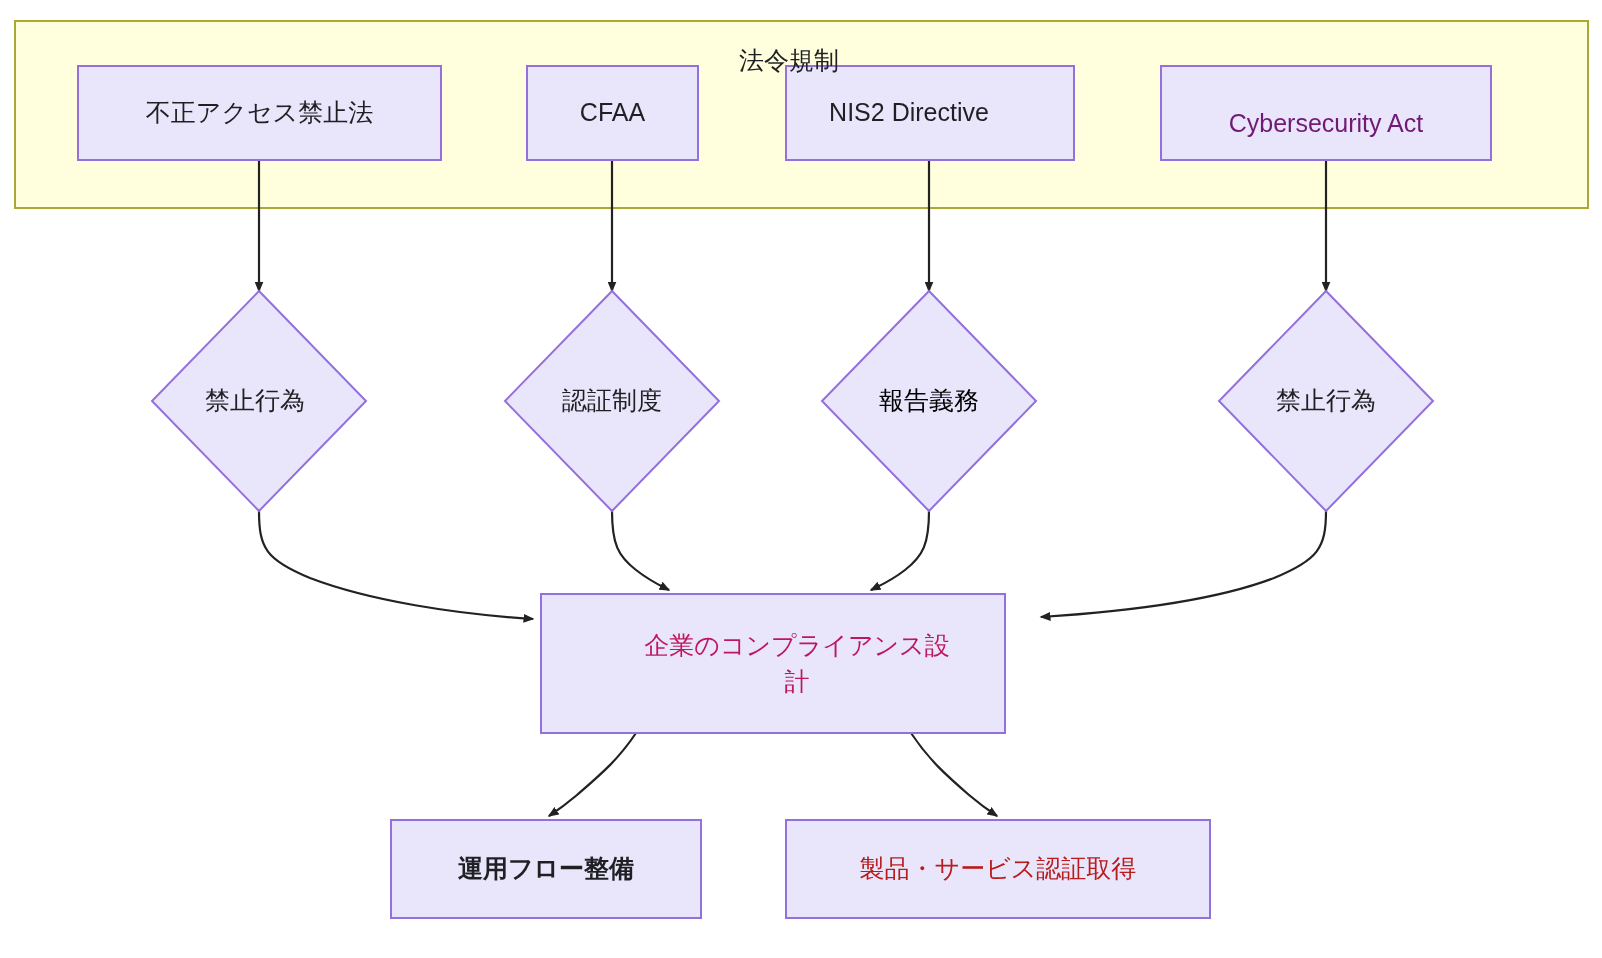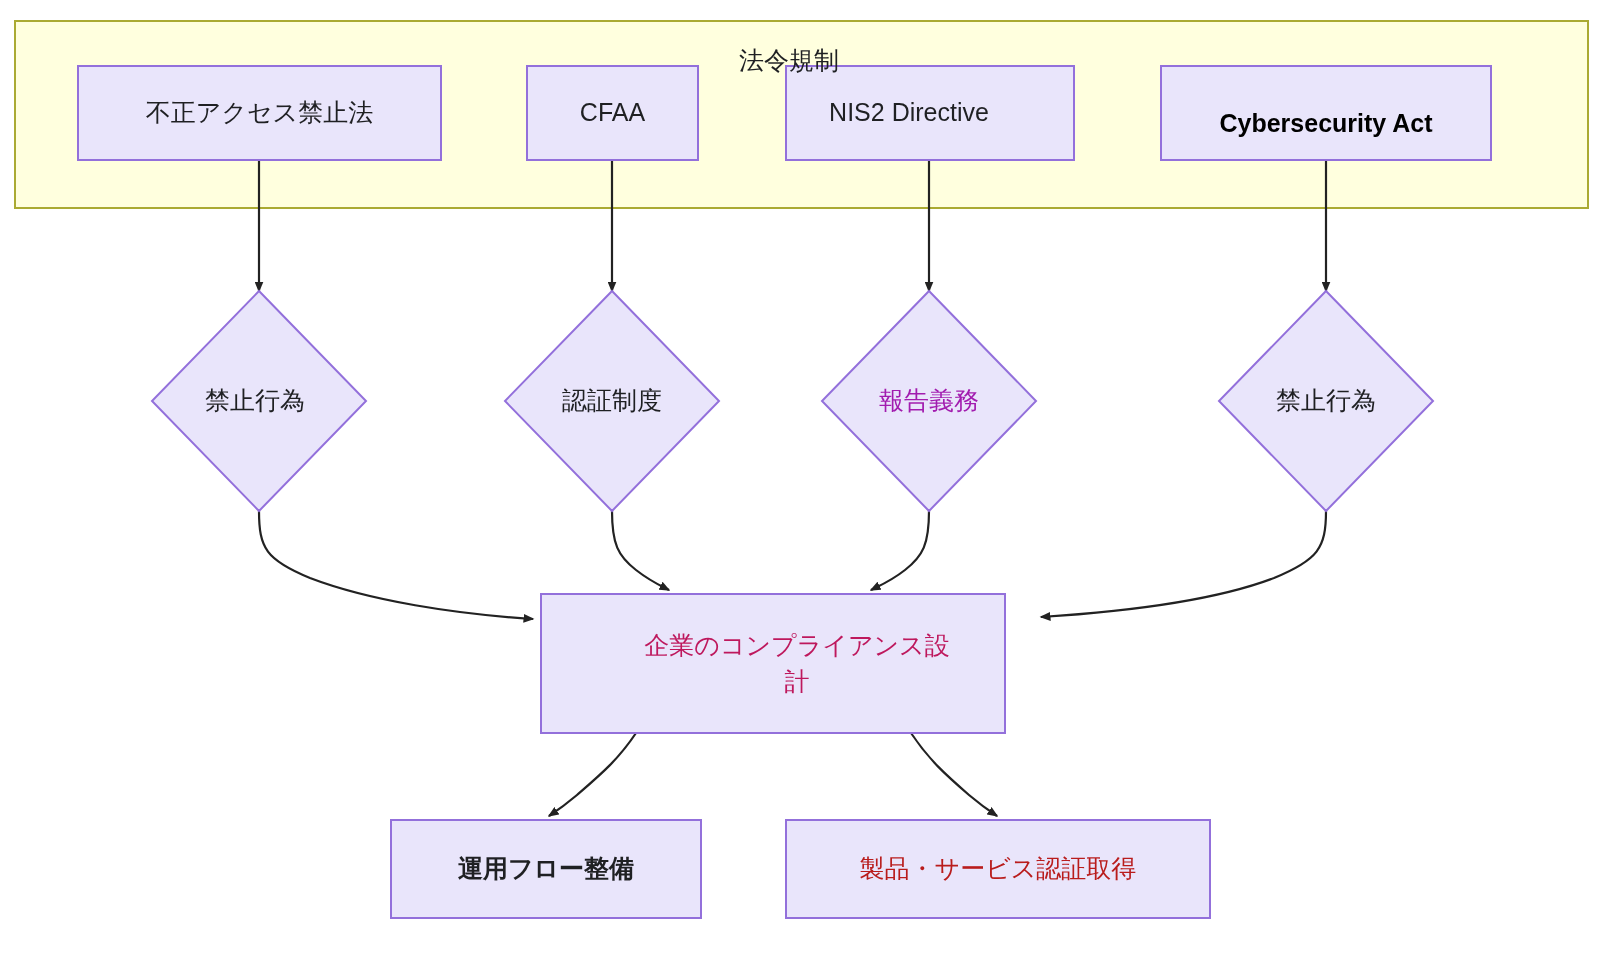--- a/index.html
+++ b/index.html
@@ -84,23 +84,23 @@
         <rect x="541" y="594" width="464" height="139" fill="#e9e5fb" stroke="#9370db" stroke-width="2"></rect>
         <rect x="391" y="820" width="310" height="98" fill="#e9e5fb" stroke="#9370db" stroke-width="2"></rect>
         <rect x="786" y="820" width="424" height="98" fill="#e9e5fb" stroke="#9370db" stroke-width="2"></rect>
       </g>
   </svg>
   <div id="label-layer">
       <div class="cluster-title" style="left: 639px; top: 28px; width: 300px; margin-top: 16px;">法令規制</div>
       <div class="node-label" style="left: 78px; top: 66px; width: 363px; height: 94px; color: rgb(31, 32, 35);">不正アクセス禁止法</div>
       <div class="node-label" style="left: 527px; top: 66px; width: 171px; height: 94px; color: rgb(31, 32, 35);">CFAA</div>
       <div class="node-label" style="left: 786px; top: 66px; width: 246px; height: 94px; color: rgb(31, 32, 35);">NIS2 Directive</div>
-      <div class="node-label" style="left: 1161px; top: 66px; width: 330px; height: 115px; color: #000000; font-weight: bold;">Cybersecurity Act</div>
+      <div class="node-label" style="left: 1161px; top: 66px; width: 330px; height: 115px; color: #701a75;">Cybersecurity Act</div>
       <div class="node-label" style="left: 148px; top: 291px; width: 214px; height: 220px; color: rgb(31, 32, 35);">禁止行為</div>
       <div class="node-label" style="left: 505px; top: 291px; width: 214px; height: 220px; color: rgb(31, 32, 35);">認証制度</div>
-      <div class="node-label" style="left: 822px; top: 291px; width: 214px; height: 220px; color: #a21caf;">報告義務</div>
+      <div class="node-label" style="left: 822px; top: 291px; width: 214px; height: 220px; color: #000000;">報告義務</div>
       <div class="node-label" style="left: 1219px; top: 291px; width: 214px; height: 220px; color: rgb(31, 32, 35);">禁止行為</div>
       <div class="node-label" style="left: 541px; top: 594px; width: 512px; height: 139px; color: #be185d;">企業のコンプライアンス設
 計</div>
       <div class="node-label" style="left: 391px; top: 820px; width: 310px; height: 98px; color: rgb(31, 32, 35); font-weight: bold;">運用フロー整備</div>
       <div class="node-label" style="left: 786px; top: 820px; width: 424px; height: 98px; color: #b91c1c;">製品・サービス認証取得</div>
     </div>
 </div>
 
 </body></html>

